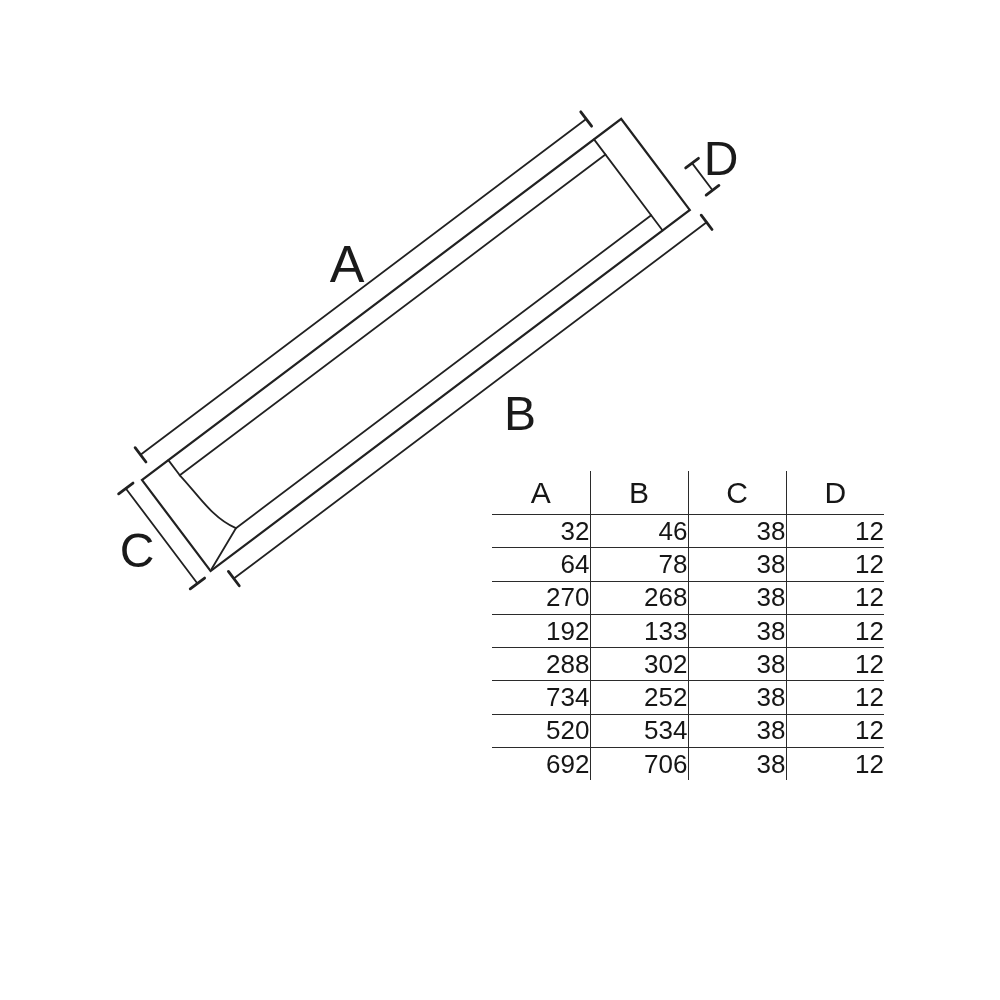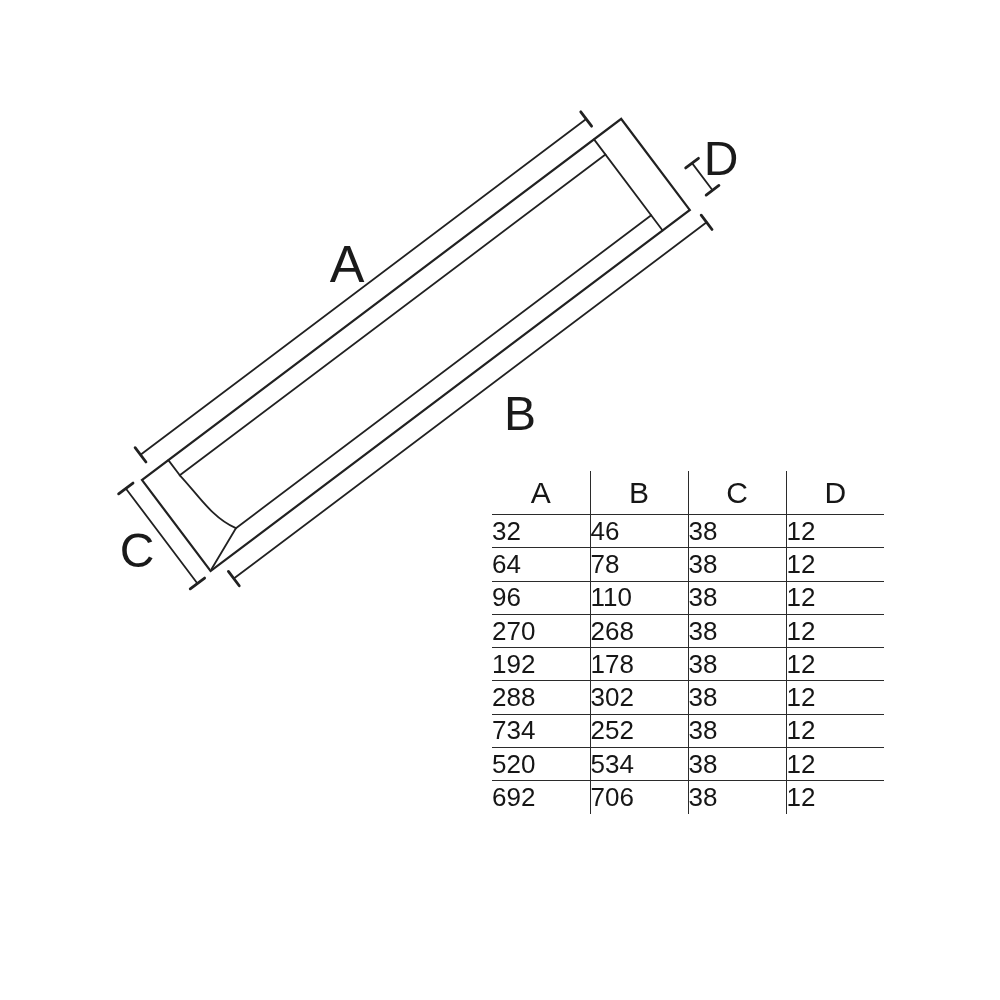--- a/index.html
+++ b/index.html
@@ -46,21 +46,21 @@
     font-weight: 400;
     font-size: 30px;
     height: 43px;
     text-align: center;
     vertical-align: middle;
     padding: 0;
   }
   table.dim-table td {
     font-size: 26px;
     height: 32.3px;
-    text-align: left;
+    text-align: right;
     vertical-align: middle;
     padding: 0;
   }
   table.dim-table th + th,
   table.dim-table td + td {
     border-left: 1.6px solid #2b2b2b;
   }
   table.dim-table tbody tr th,
   table.dim-table tbody tr td {
     border-top: 1.6px solid #2b2b2b;
@@ -133,34 +133,28 @@
           <td>38</td>
           <td>12</td>
         </tr>
         <tr>
           <td>64</td>
           <td>78</td>
           <td>38</td>
           <td>12</td>
         </tr>
         <tr>
-          <td>96</td>
-          <td>110</td>
-          <td>38</td>
-          <td>12</td>
-        </tr>
-        <tr>
           <td>270</td>
           <td>268</td>
           <td>38</td>
           <td>12</td>
         </tr>
         <tr>
           <td>192</td>
-          <td>178</td>
+          <td>133</td>
           <td>38</td>
           <td>12</td>
         </tr>
         <tr>
           <td>288</td>
           <td>302</td>
           <td>38</td>
           <td>12</td>
         </tr>
         <tr>

